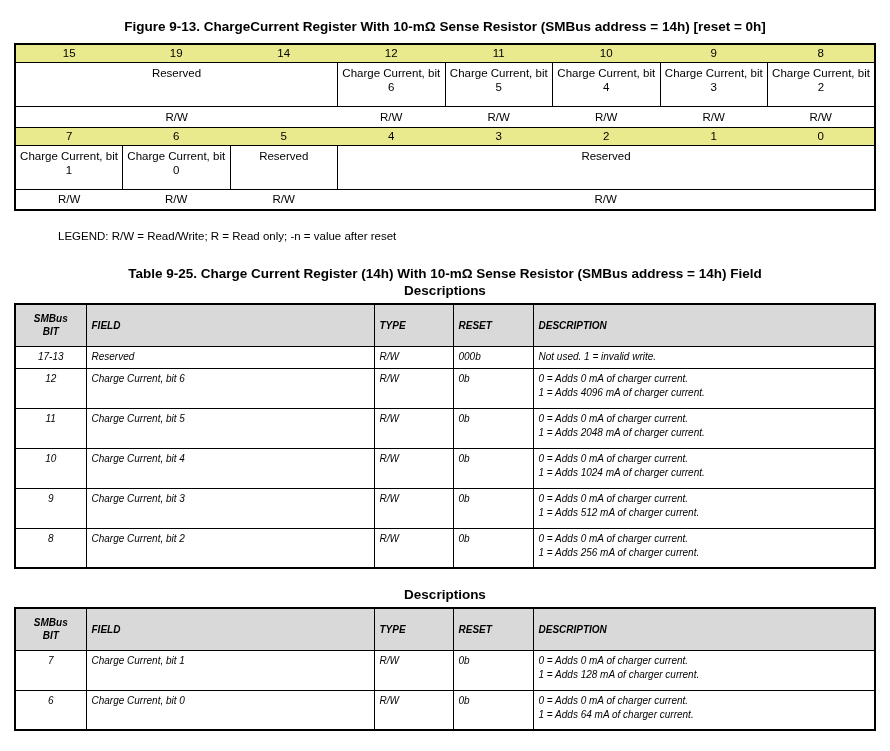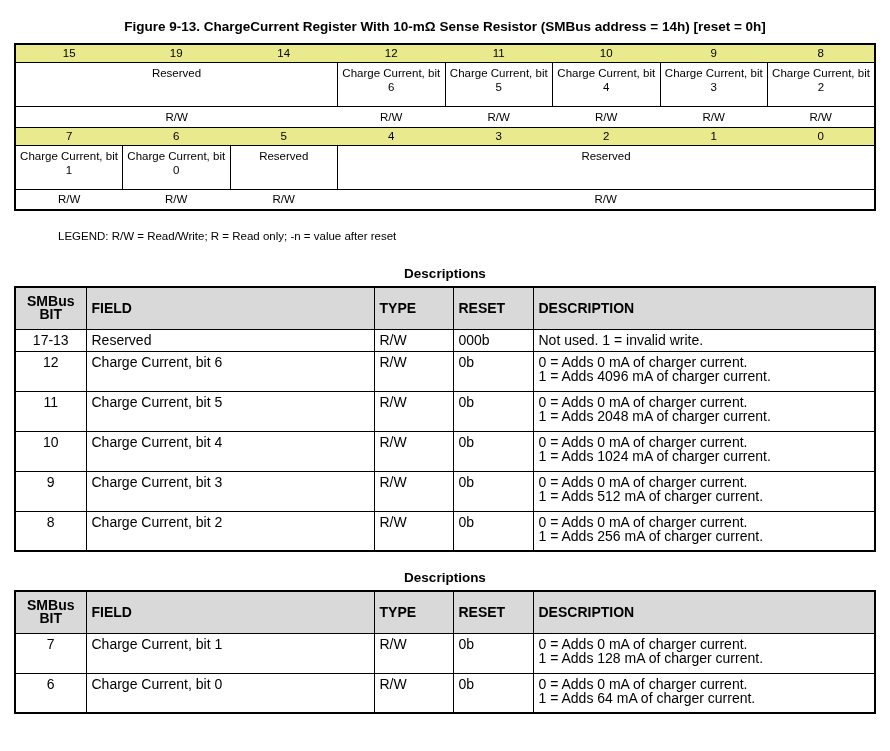--- a/index.html
+++ b/index.html
@@ -58,22 +58,23 @@
   .legend { font-size: 11.5px; margin: 19px 0 0 4px; padding-left: 40px; }
 
   .tbl-title { margin-top: 23px; }
 
   
   table.desc {
     width: 100%;
     border-collapse: collapse;
     border: 2px solid var(--border-col);
     table-layout: fixed;
-    font-size: 14px;
+    font-size: 10px;
     margin-top: 4px;
+    font-style: italic;
   }
   table.desc td {
     border: 1px solid var(--border-col);
     vertical-align: top;
     padding: 3px 5px;
     white-space: pre-line;
     line-height: 14.5px;
     overflow: hidden;
   }
   table.desc tr.hdr td {
@@ -154,20 +155,21 @@
       <td>R/W</td>
       <td>R/W</td>
       <td colspan="5">R/W</td>
     </tr>
   </tbody>
     </table>
 
   <div class="legend">LEGEND: R/W = Read/Write; R = Read only; -n = value after reset</div>
 
   <div class="tbl-title">
+    <div>Table 9-25. Charge Current Register (14h) With 10-mΩ Sense Resistor (SMBus address = 14h) Field</div>
     <div>Descriptions</div>
   </div>
 
   <table class="desc">
     <colgroup>
       <col style="width:71px">
         <col style="width:288px">
         <col style="width:79px">
         <col style="width:80px">
         <col>

